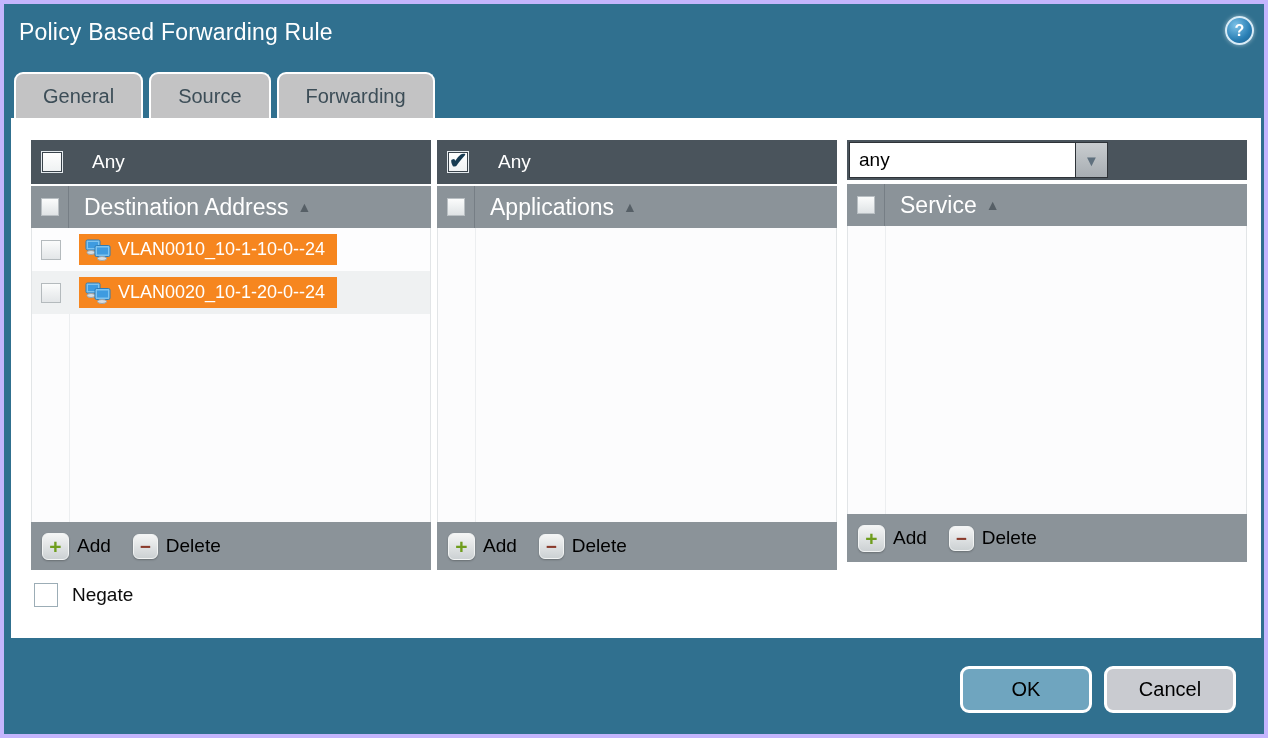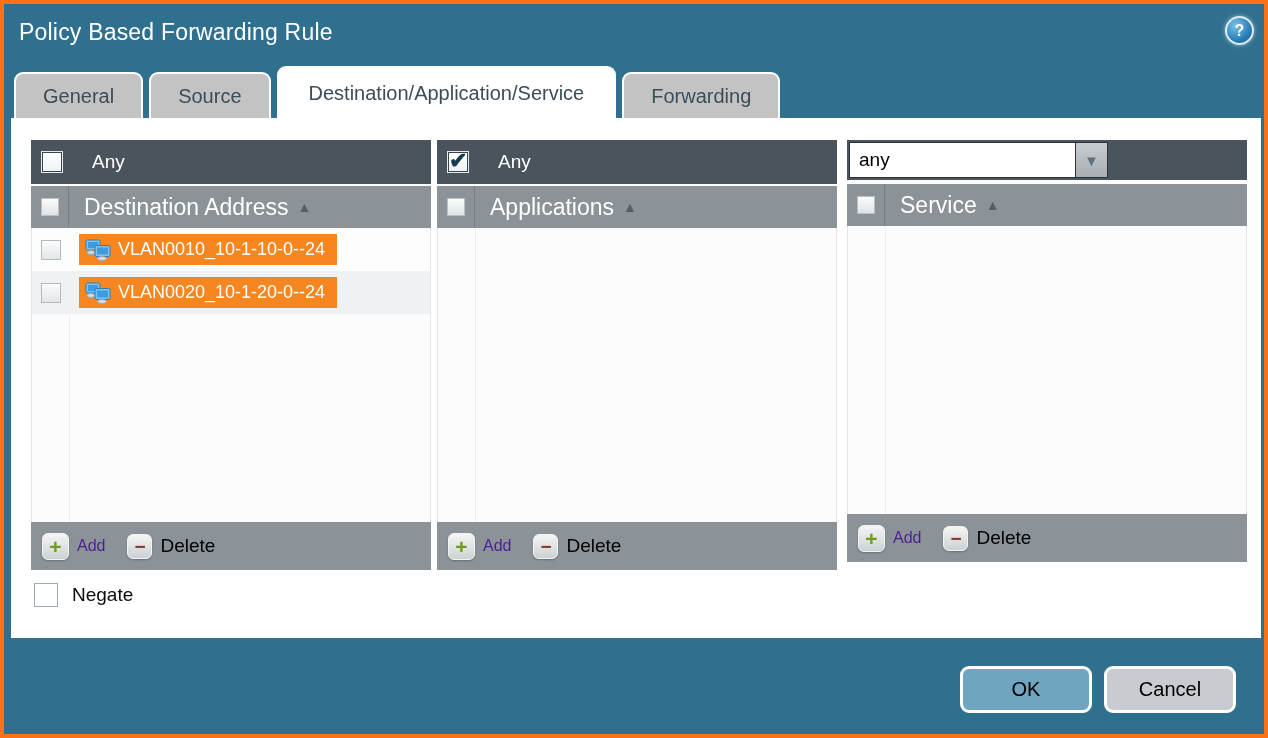--- a/index.html
+++ b/index.html
@@ -5,21 +5,21 @@
   * { box-sizing: border-box; margin: 0; padding: 0; }
   html, body { width: 1268px; height: 738px; }
   body {
     font-family: "Liberation Sans", sans-serif;
     position: relative;
     background: #000;
   }
   .dialog {
     position: absolute; inset: 0;
     background: #30708F;
-    border: 4px solid #f97316;
+    border: 4px solid #c4b5fd;
   }
   
   .title { position: absolute; left: 15px; top: 15px; color: #fff; font-size: 23px; font-weight: 400; letter-spacing: .2px; }
   .help-icon {
     position: absolute; left: 1221px; top: 12px; width: 29px; height: 29px;
     border-radius: 50%;
     background: radial-gradient(circle at 35% 30%, #7cc2e8, #2a7fb5 60%, #1b5f8d);
     border: 2px solid #d9ecf7;
     box-shadow: 0 0 4px rgba(255,255,255,.5);
     color: #fff; font-size: 16px; font-weight: bold;
@@ -75,21 +75,21 @@
   .tool-icon {
     width: 27px; height: 27px; border-radius: 6px;
     background: linear-gradient(#f4f5f5, #ccd1d3);
     border: 1px solid #f2f4f4;
     box-shadow: 0 1px 2px rgba(0,0,0,.25);
     display: flex; align-items: center; justify-content: center;
     font-size: 21px; font-weight: bold; line-height: 1;
   }
   .plus-icon { color: #6f9d1d; }
   .minus-icon { color: #8a3b2b; width: 25px; height: 25px; font-size: 19px; }
-  .add-label { color: #4c1d95; font-size: 16px; }
+  .add-label { color: #000000; font-size: 19px; }
   .delete-label { color: #000000; font-size: 19px; }
 
   
   .cb { background: linear-gradient(#ffffff, #eef1f2); border: 1px solid #c3c9cc; position: relative; cursor: pointer; flex: none; }
   .cb-any { width: 22px; height: 22px; border: 1px solid #e4eaee; box-shadow: 0 0 0 1px #39434b inset; }
   .cb-head { width: 18px; height: 18px; background: linear-gradient(#fbfcfc, #dfe3e5); border: 1px solid #b9bfc3; }
   .cb-row { width: 20px; height: 20px; background: linear-gradient(#fbfcfc, #e3e6e8); border: 1px solid #b4babd; }
   .cb-negate { width: 24px; height: 24px; background: #fff; border: 1px solid #9cadb6; }
   .cb.is-checked::after {
     content: "✔";
@@ -122,21 +122,20 @@
 <body>
 
 <div class="dialog">
 
   <div class="title">Policy Based Forwarding Rule</div>
   <div class="help-icon">?</div>
 
   <div class="tabs">
     <div class="tab">General</div>
     <div class="tab">Source</div>
-    <div class="tab active">Destination/Application/Service</div>
     <div class="tab">Forwarding</div>
   </div>
 
   <div class="content">
 
     <div class="col col-destination">
       <div class="any-bar">
         <div class="cb cb-any"></div>
         <span class="any-label">Any</span>
       </div>

